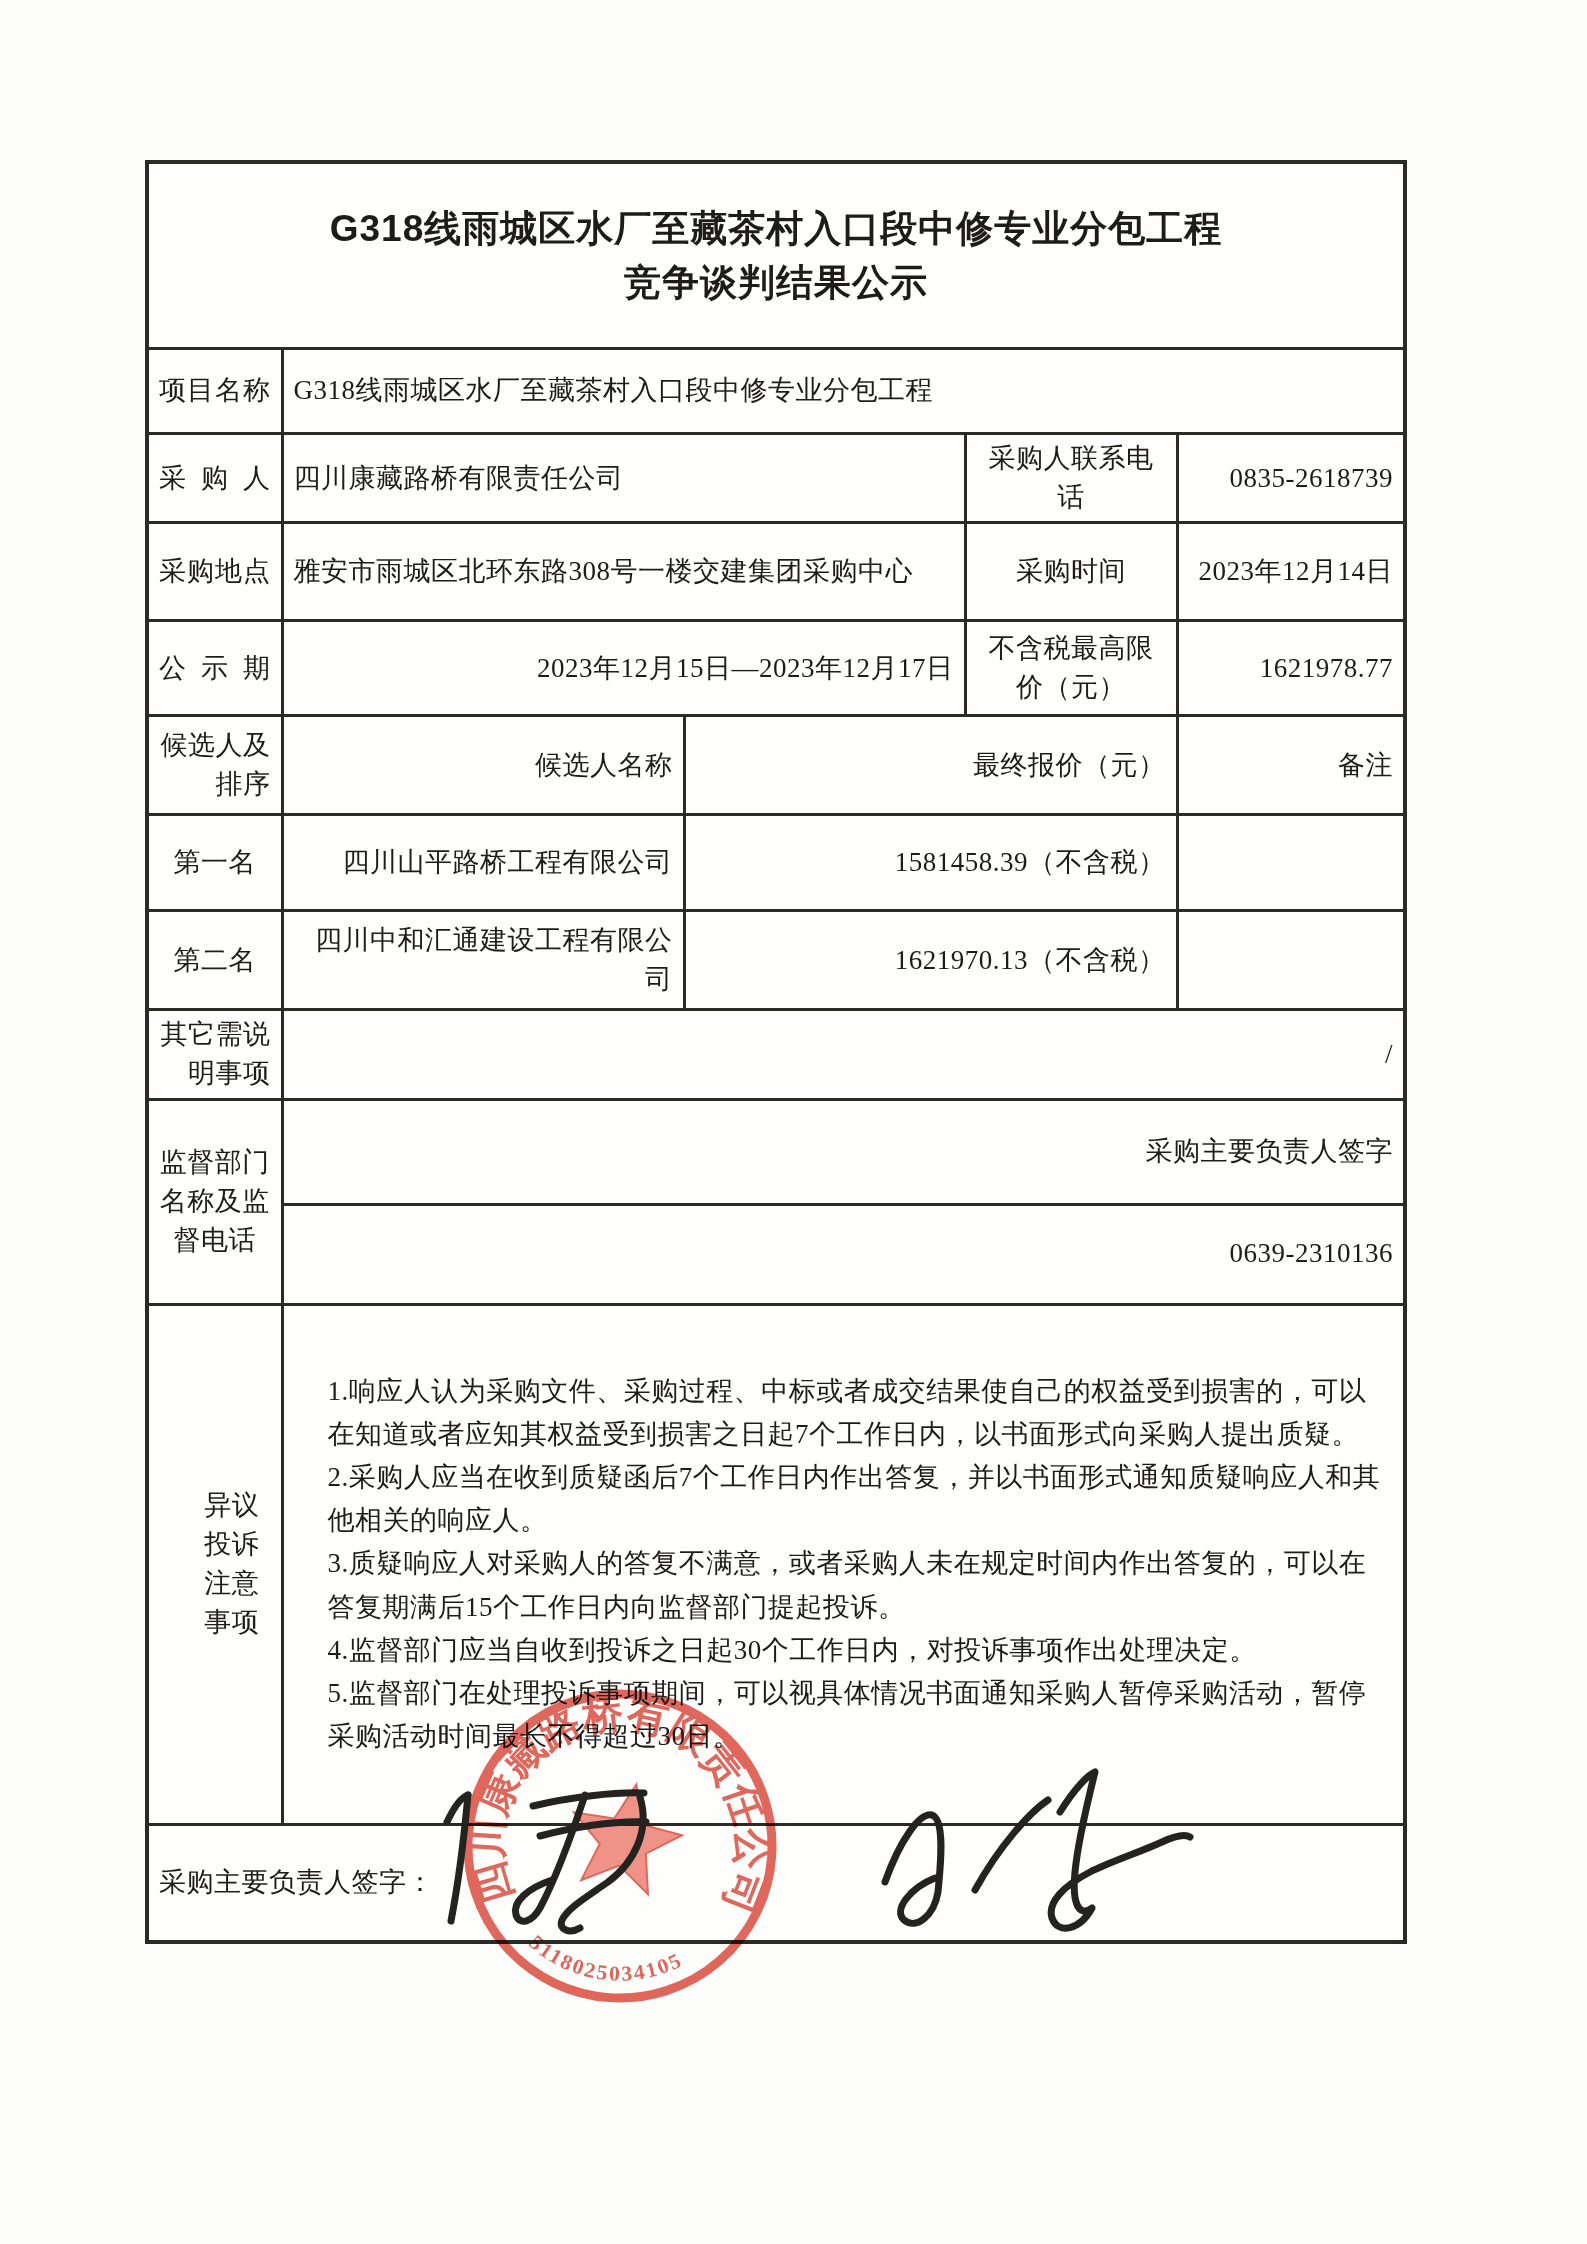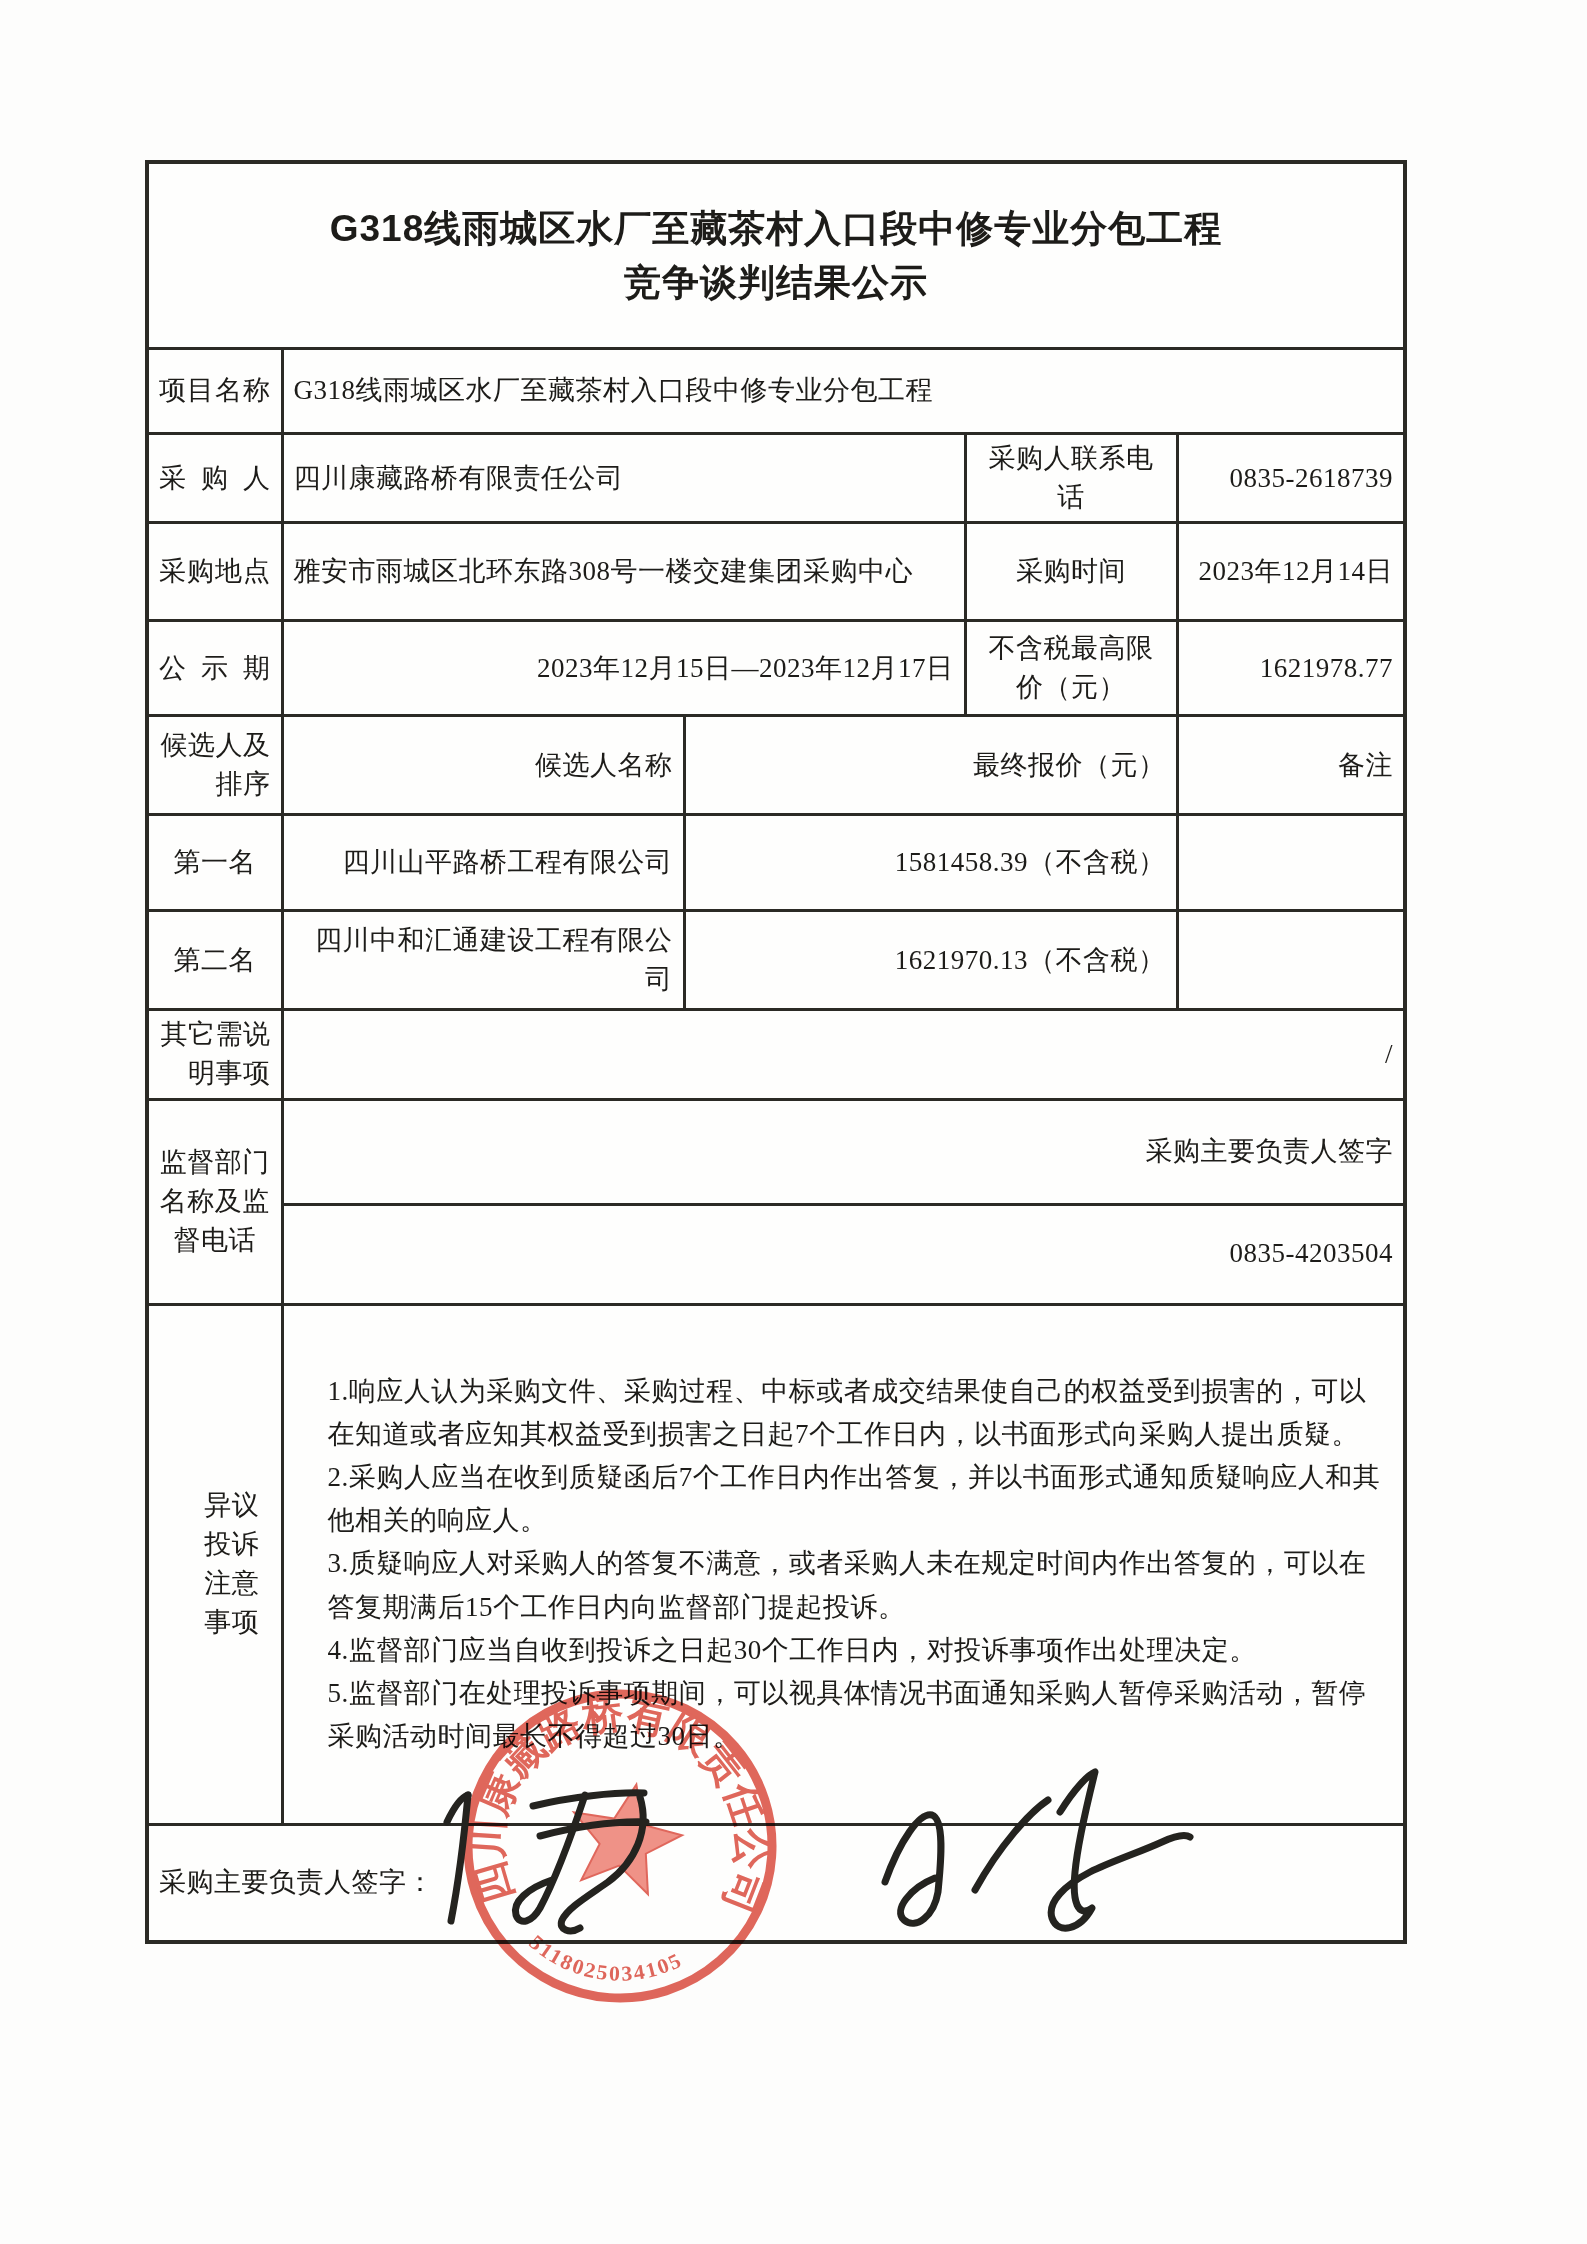--- a/index.html
+++ b/index.html
@@ -120,21 +120,21 @@
     <tr class="r8">
       <td class="lbl-l">其它需说明事项</td>
       <td colspan="4" class="v-ctr">/</td>
     </tr>
 
     <tr class="r9a">
       <td rowspan="2" class="lbl-c">监督部门名称及监督电话</td>
       <td colspan="4" class="v-ctr">采购主要负责人签字</td>
     </tr>
     <tr class="r9b">
-      <td colspan="4" class="v-ctr">0835-4203504</td>
+      <td colspan="4" class="v-ctr">0639-2310136</td>
     </tr>
 
     <tr class="r10">
       <td class="lbl-c">异议投诉注意事项</td>
       <td colspan="4" class="notes-cell">
         <p>1.响应人认为采购文件、采购过程、中标或者成交结果使自己的权益受到损害的，可以在知道或者应知其权益受到损害之日起7个工作日内，以书面形式向采购人提出质疑。</p>
         <p>2.采购人应当在收到质疑函后7个工作日内作出答复，并以书面形式通知质疑响应人和其他相关的响应人。</p>
         <p>3.质疑响应人对采购人的答复不满意，或者采购人未在规定时间内作出答复的，可以在答复期满后15个工作日内向监督部门提起投诉。</p>
         <p>4.监督部门应当自收到投诉之日起30个工作日内，对投诉事项作出处理决定。</p>
         <p>5.监督部门在处理投诉事项期间，可以视具体情况书面通知采购人暂停采购活动，暂停采购活动时间最长不得超过30日。</p>

